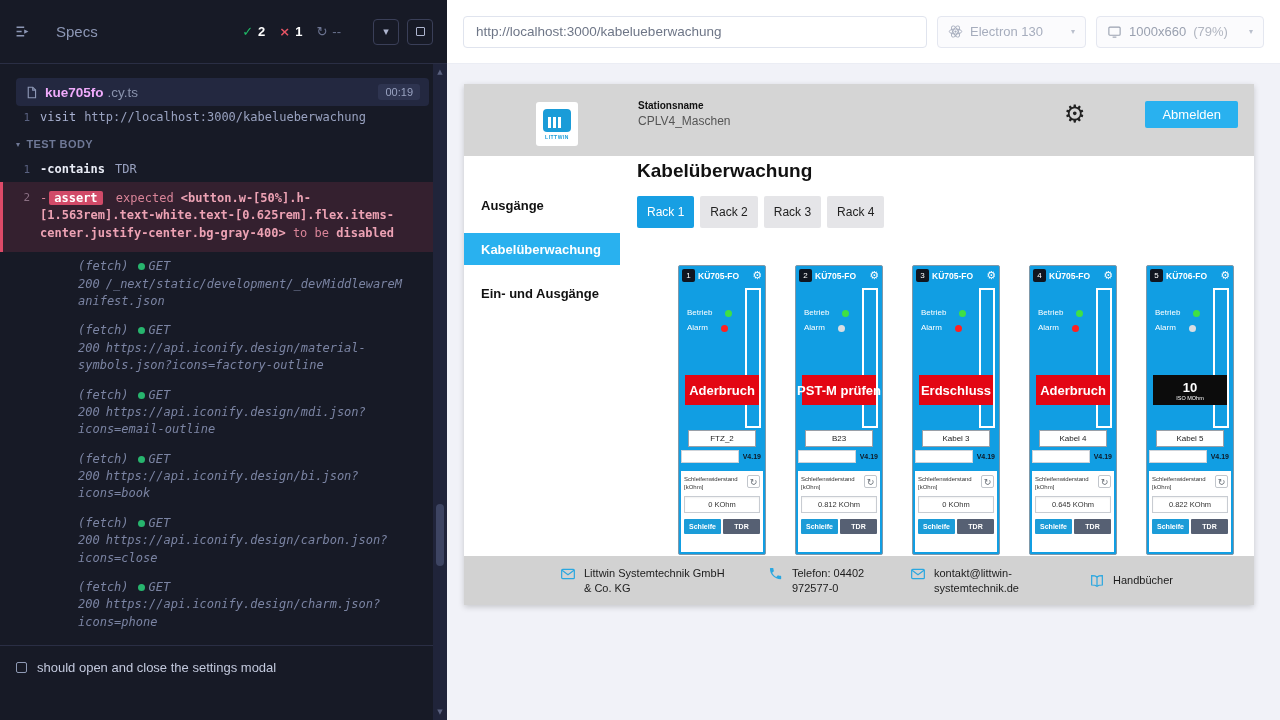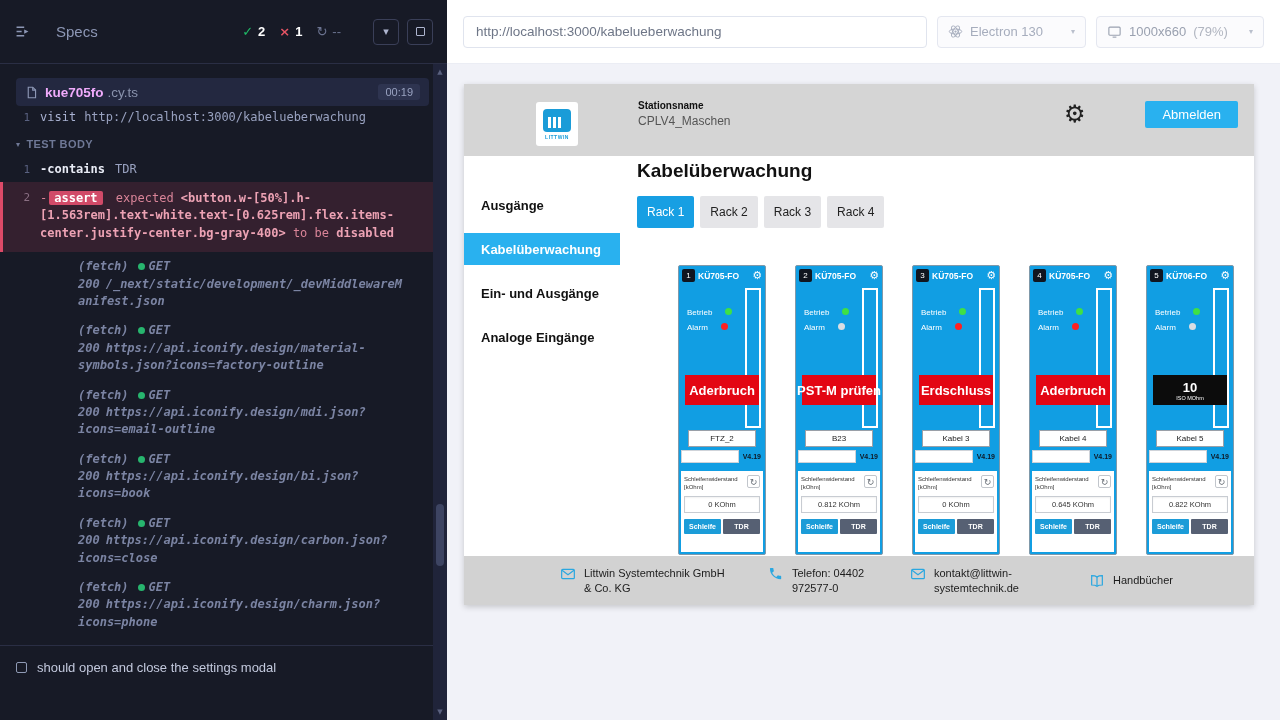--- a/index.html
+++ b/index.html
@@ -38,21 +38,21 @@
 
   .assert-row { display:flex; background:#34202f; border-left:3px solid #dd4a68; padding:8px 12px 10px 0; margin-top:2px; cursor:pointer; }
   .assert-row .cmd-num { width:37px; color:#8a6f83; }
   .assert-body { flex:1; line-height:1.45; color:#d98498; overflow-wrap:anywhere; }
   .adash { color:#d98498; }
   .abadge { background:#d14a68; color:#fff; padding:0 5px; border-radius:2px; font-weight:bold; margin:0 6px 0 2px; }
   .aword { color:#d98498; }
   .asel { color:#eda2b4; font-weight:bold; }
   .astate { color:#eda2b4; font-weight:bold; }
 
-  .fetch-row { padding:6px 30px 6px 78px; cursor:pointer;font-weight:bold; }
+  .fetch-row { padding:6px 30px 6px 78px; cursor:pointer; }
   .fetch-body { font-style:italic; color:#7b84a3; line-height:1.45; overflow-wrap:anywhere; }
   .fetch-tag { margin-right:9px; }
   .fetch-dot { display:inline-block; width:7px; height:7px; border-radius:50%; background:#27b56e; margin-right:4px; }
   .fetch-url { margin-left:6px; }
 
   .next-test { position:absolute; left:0; right:14px; bottom:0; height:75px; border-top:1px solid #2a2e44; background:#171a26; display:flex; align-items:flex-start; gap:10px; padding:14px 16px; color:#c3c9dd; font-size:13px; cursor:pointer; }
   .nt-icon { width:11px; height:11px; border:1.5px solid #8f9ab5; border-radius:2px; margin-top:2px; flex:none; }
 
   .scrollbar { position:absolute; right:0; top:64px; bottom:0; width:14px; background:#20243a; }
   .sb-arrow { position:absolute; left:0; width:14px; text-align:center; color:#5a617f; font-size:7px; cursor:pointer; font-family:"DejaVu Sans",sans-serif; }
@@ -95,21 +95,21 @@
   .tab.active { background:#179fe3; color:#fff; }
 
   .cards { position:absolute; left:58px; top:109px; display:flex; gap:29px; }
   .card { position:relative; width:88px; height:290px; background:#119ee3; border:1px solid #8099aa; border-radius:2px; }
   .card-head { display:flex; align-items:center; gap:3px; padding:3px 3px 0 3px; }
   .card-num { width:13px; height:13px; background:#10151f; color:#fff; font-size:8px; display:flex; align-items:center; justify-content:center; border-radius:2px; flex:none; }
   .card-model { flex:1; color:#fff; font-size:8.5px; font-weight:bold; white-space:nowrap; }
   .card-gear { color:#fff; font-size:11px; cursor:pointer; line-height:1; font-family:"DejaVu Sans",sans-serif; }
   .card-strip { position:absolute; top:22px; right:4px; width:16px; height:140px; border:2px solid #fff; }
   .led-rows { position:absolute; top:42px; left:8px; }
-  .led-row { display:flex; align-items:flex-start; gap:13px; margin-bottom:6px; }
+  .led-row { display:flex; align-items:flex-end; gap:13px; margin-bottom:6px; }
   .led-label { color:#fff; font-size:8px; }
   .led { width:7px; height:7px; border-radius:50%; flex:none; }
   .led-green { background:#3fe045; }
   .led-red { background:#ff2020; }
   .led-off { background:#d9dee3; }
   .card-status { position:absolute; top:109px; left:50%; transform:translateX(-50%); width:74px; height:30px; display:flex; flex-direction:column; align-items:center; justify-content:center; z-index:3; }
   .status-alarm { background:#e30613; }
   .status-value { background:#0c0c0c; }
   .status-main { color:#fff; font-weight:bold; font-size:13px; text-align:center; white-space:nowrap; }
   .status-value .status-main { font-size:13px; }
@@ -279,21 +279,20 @@
         <div class="station-value">CPLV4_Maschen</div>
       </div>
       <span class="hdr-gear">⚙</span>
       <button class="logout-btn">Abmelden</button>
     </div>
 
     <div class="app-sidebar">
       <div class="nav-item">Ausgänge</div>
       <div class="nav-item active">Kabelüberwachung</div>
       <div class="nav-item">Ein- und Ausgänge</div>
-      <div class="nav-item">Analoge Eingänge</div>
     </div>
 
     <div class="app-main">
       <div class="page-title">Kabelüberwachung</div>
       <div class="tabs">
         <div class="tab active">Rack 1</div>
         <div class="tab">Rack 2</div>
         <div class="tab">Rack 3</div>
         <div class="tab">Rack 4</div>
       </div>

